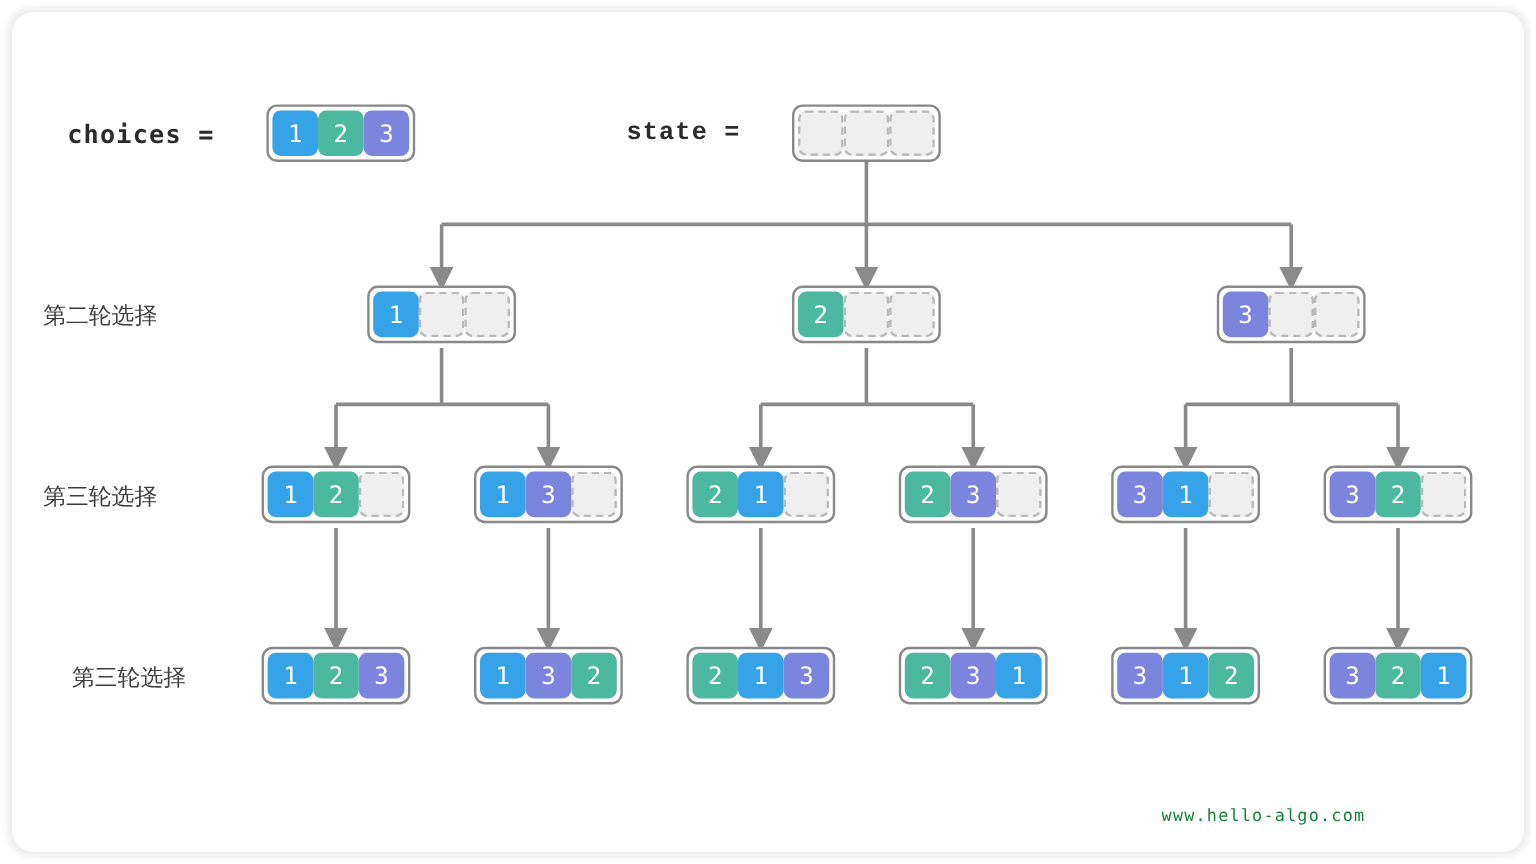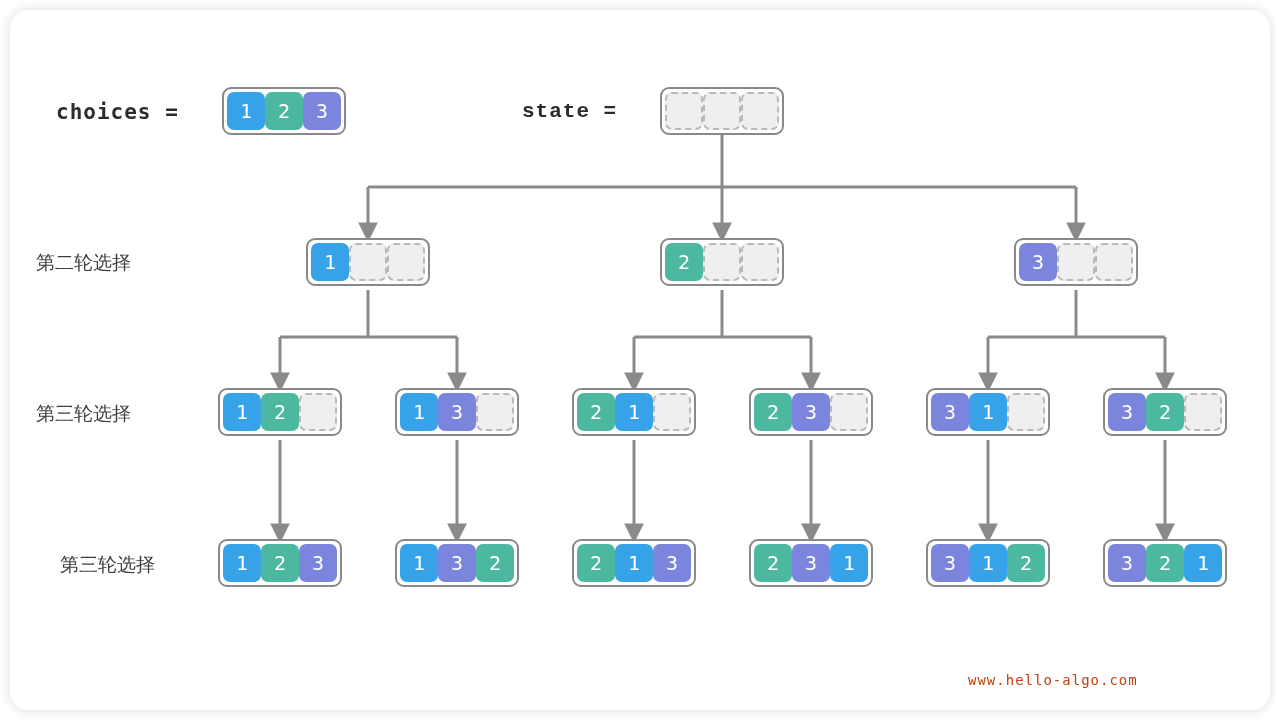--- a/index.html
+++ b/index.html
@@ -44,21 +44,21 @@
     position: absolute;
     font-family: "Liberation Sans", sans-serif;
     font-size: 19px;
     color: #3d3d3d;
     white-space: nowrap;
   }
   .watermark {
     position: absolute;
     font-family: "DejaVu Sans Mono", "Liberation Mono", monospace;
     font-size: 14px;
-    color: #c2410c;
+    color: #15803d;
     letter-spacing: 1px;
     white-space: nowrap;
   }
   .array-box {
     position: absolute;
     box-sizing: border-box;
     border: 2px solid #898989;
     border-radius: 9px;
     background: #ffffff;
     padding: 3px;

